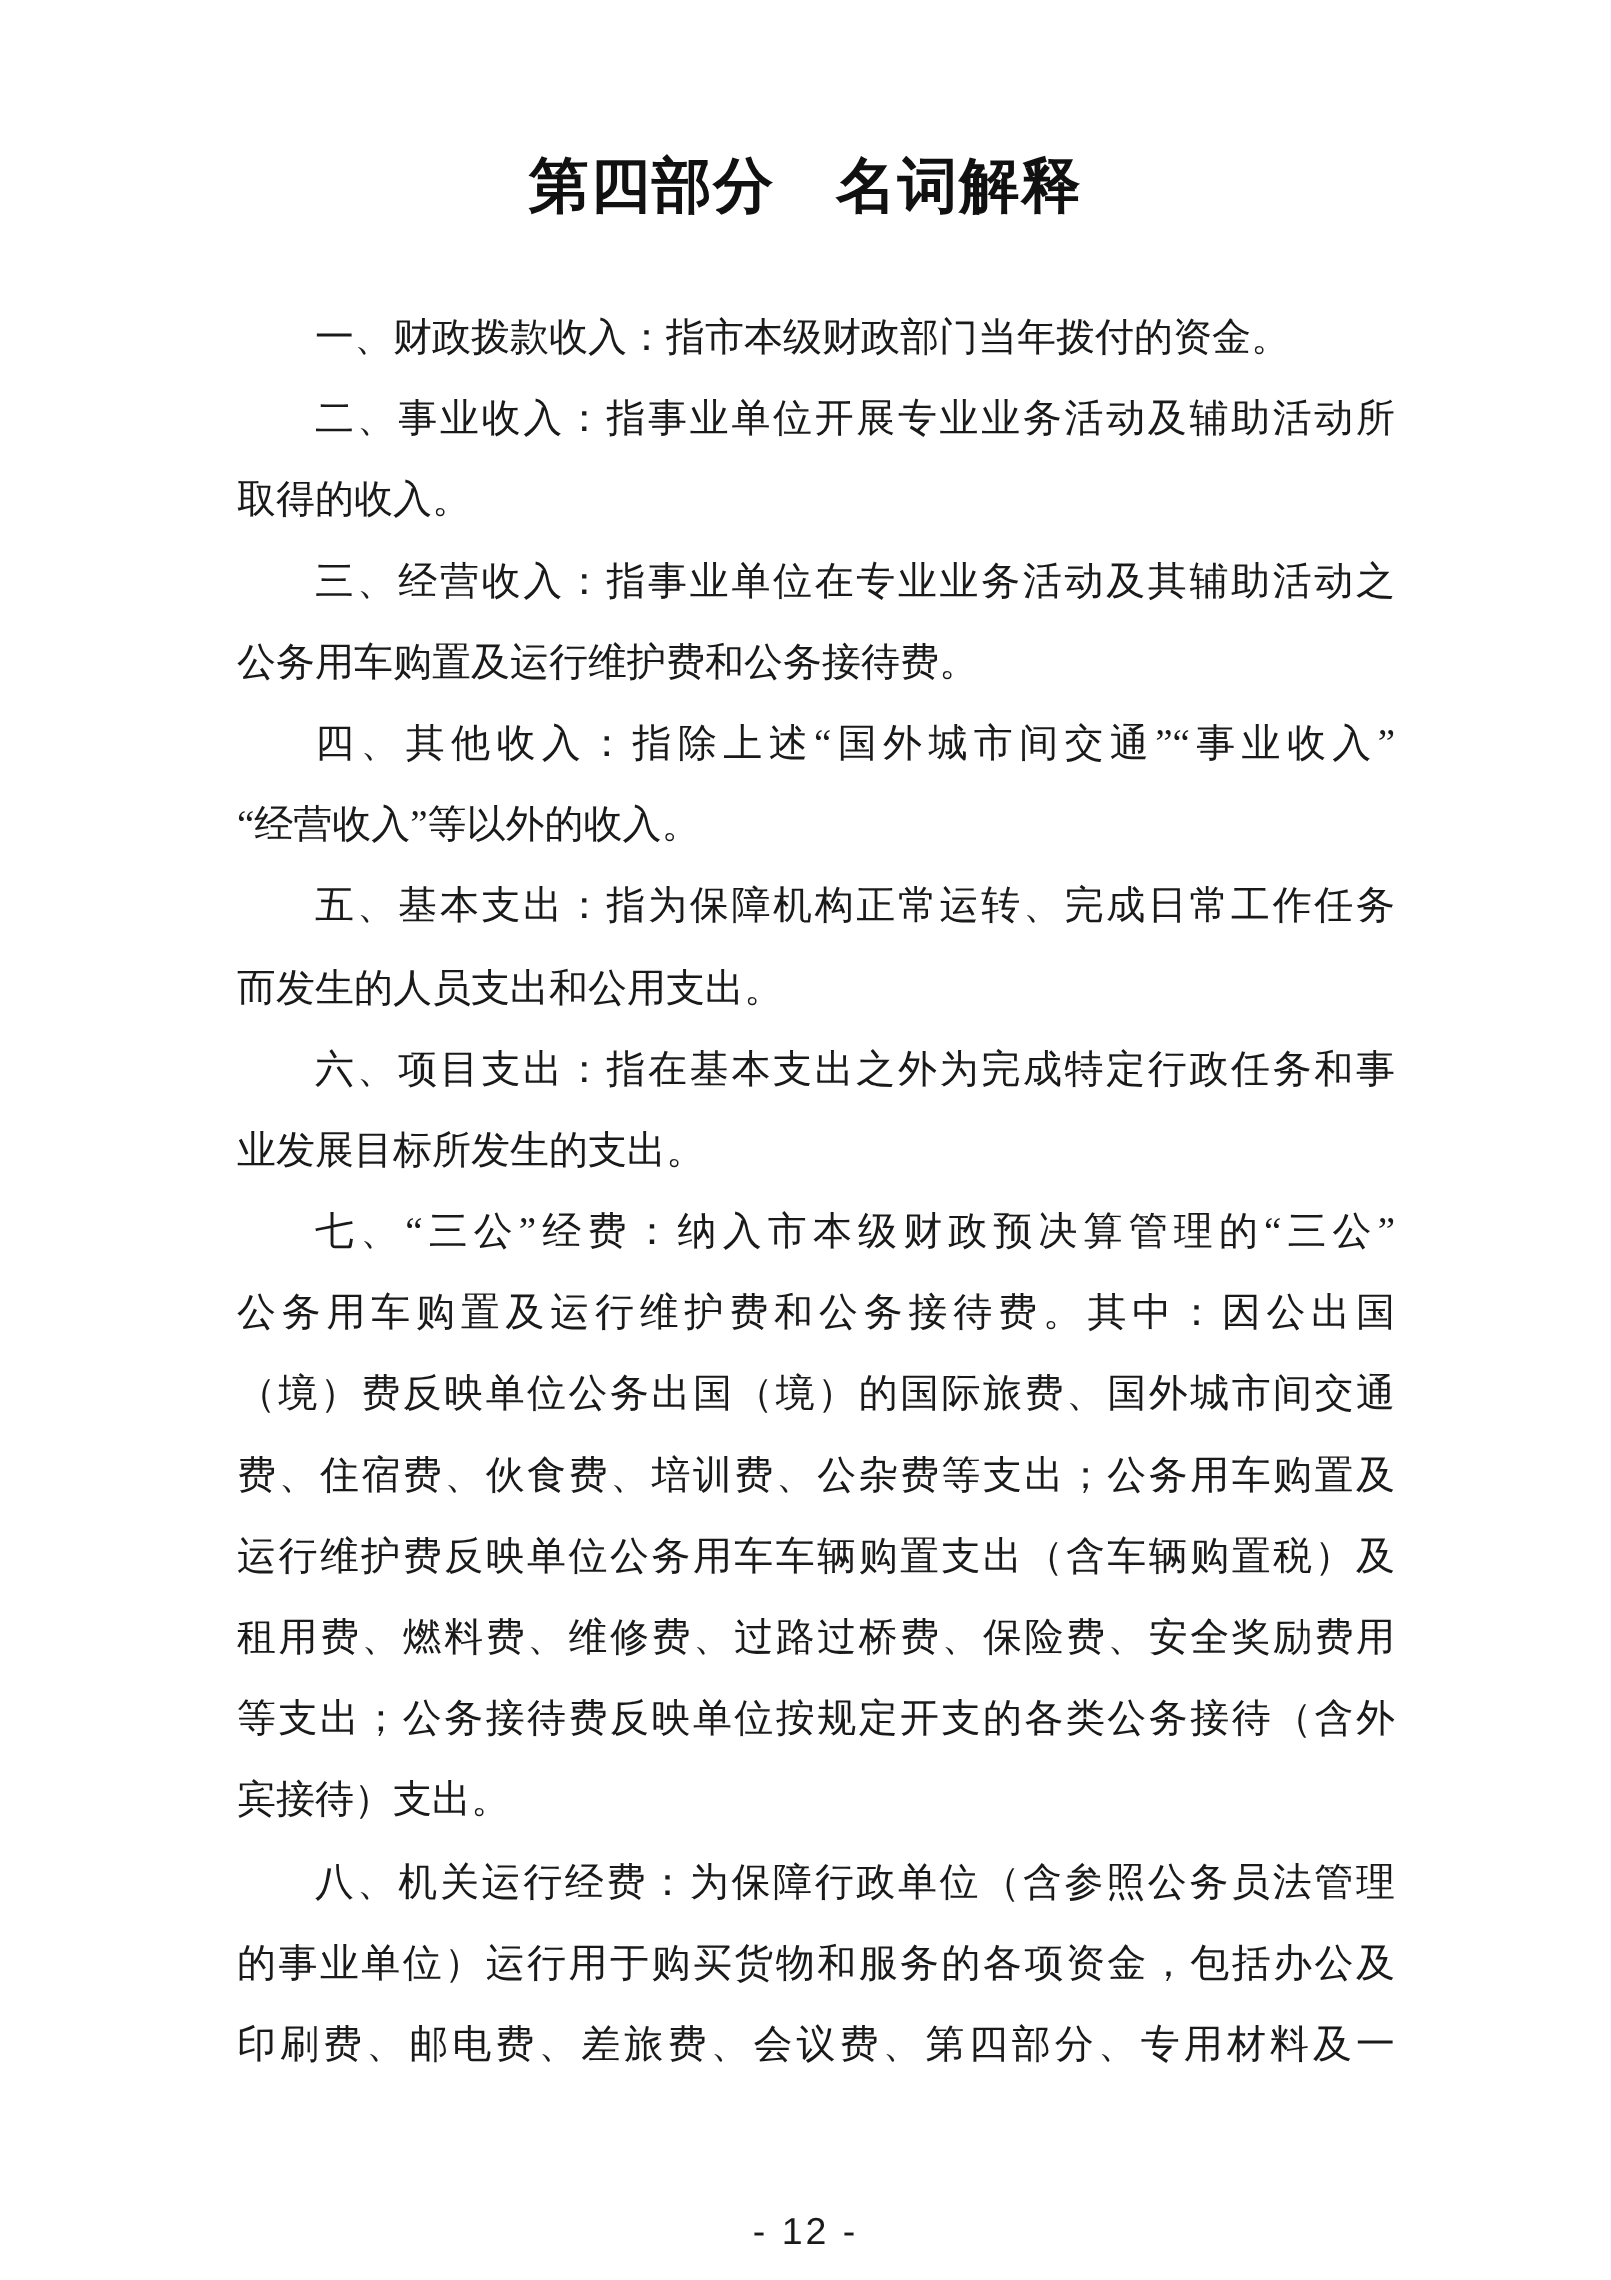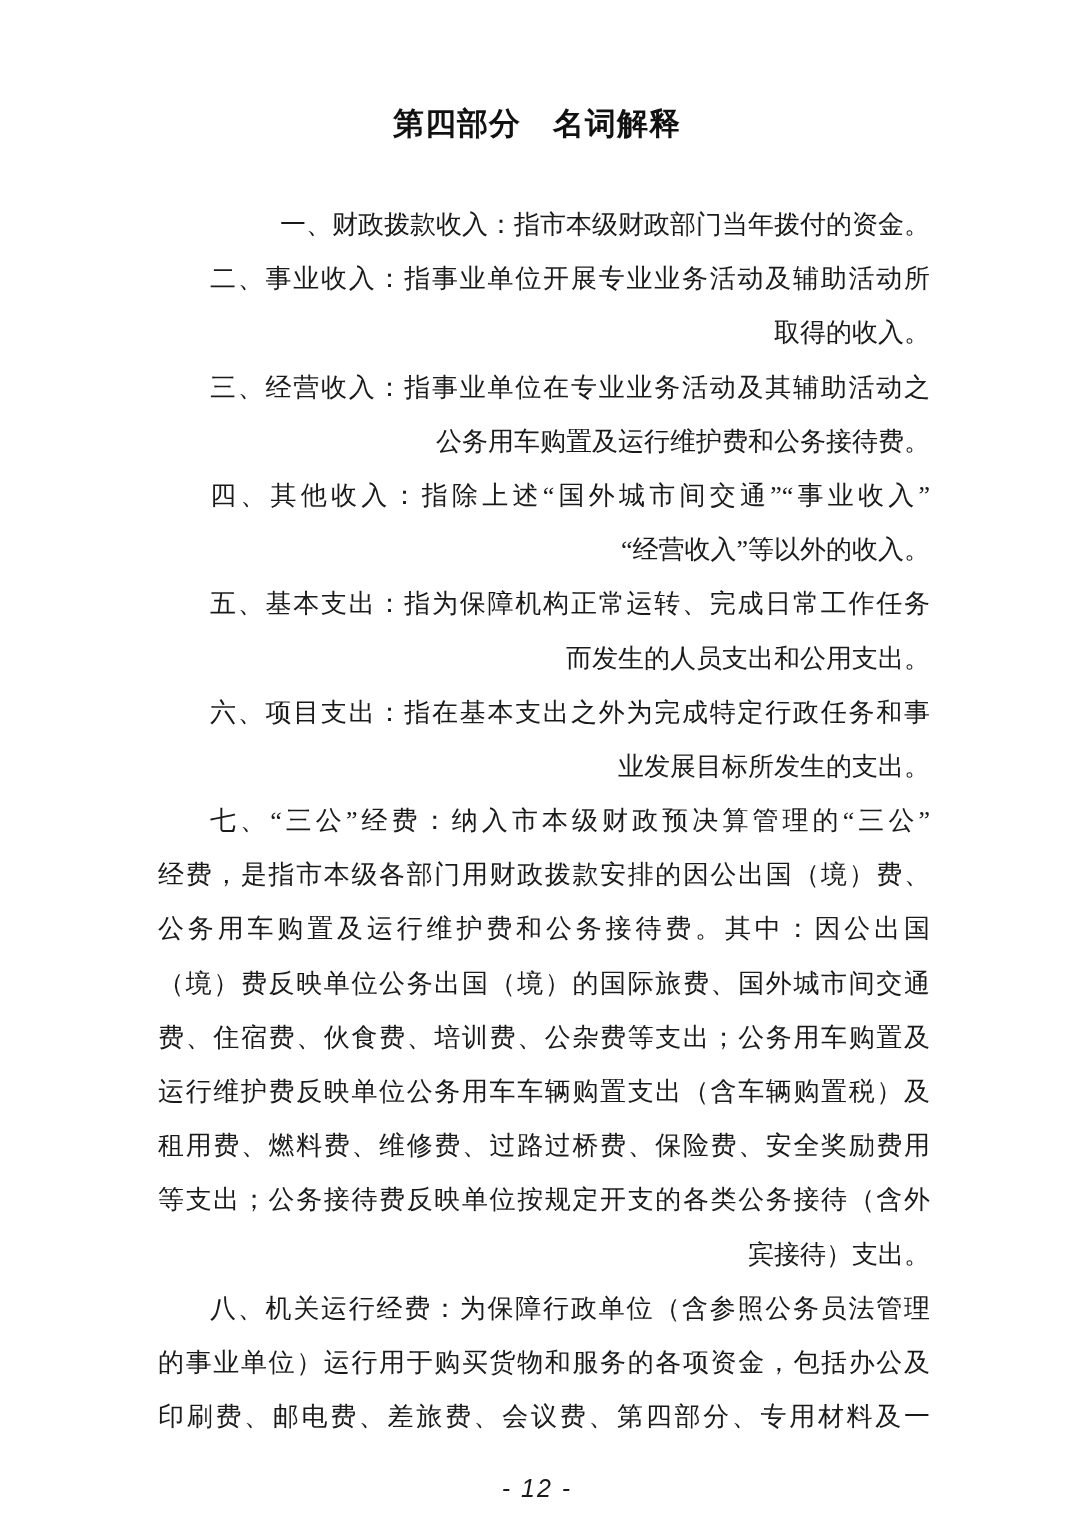--- a/index.html
+++ b/index.html
@@ -17,42 +17,42 @@
     overflow: hidden;
   }
   .doc-title {
     position: absolute;
     top: 96px;
     left: 0;
     width: 1074px;
     text-align: center;
     font-family: "Liberation Sans", sans-serif;
     font-weight: 700;
-    font-size: 31px;
+    font-size: 40px;
     line-height: 56px;
     color: #111111;
     letter-spacing: 1px;
   }
   .doc-body {
     position: absolute;
     top: 198px;
     left: 158px;
     width: 772px;
     font-family: "Liberation Serif", serif;
     font-size: 26px;
     color: #1a1a1a;
   }
   .paragraph {
     margin: 0;
     padding: 0;
   }
   .line {
     height: 54.2px;
     line-height: 54.2px;
-    text-align: right;
+    text-align: left;
     white-space: normal;
     overflow: visible;
   }
   .line.justify {
     text-align: justify;
     text-align-last: justify;
     text-justify: inter-ideograph;
   }
   .line.indent {
     text-indent: 2em;
@@ -61,21 +61,20 @@
     position: absolute;
     top: 1472px;
     left: 0;
     width: 1074px;
     text-align: center;
     font-family: "Liberation Sans", sans-serif;
     font-size: 25px;
     line-height: 32px;
     color: #1a1a1a;
     letter-spacing: 2px;
-    font-style: italic;
   }
 </style>
 </head>
 <body>
 
 <div class="page">
 
   <div class="doc-title">第四部分　名词解释</div>
 
   <div class="doc-body">
@@ -97,21 +96,20 @@
       <div class="paragraph">
         <div class="line indent justify">五、基本支出：指为保障机构正常运转、完成日常工作任务</div>
         <div class="line">而发生的人员支出和公用支出。</div>
       </div>
       <div class="paragraph">
         <div class="line indent justify">六、项目支出：指在基本支出之外为完成特定行政任务和事</div>
         <div class="line">业发展目标所发生的支出。</div>
       </div>
       <div class="paragraph">
         <div class="line indent justify">七、“三公”经费：纳入市本级财政预决算管理的“三公”</div>
-        <div class="line justify">经费，是指市本级各部门用财政拨款安排的因公出国（境）费、</div>
         <div class="line justify">公务用车购置及运行维护费和公务接待费。其中：因公出国</div>
         <div class="line justify">（境）费反映单位公务出国（境）的国际旅费、国外城市间交通</div>
         <div class="line justify">费、住宿费、伙食费、培训费、公杂费等支出；公务用车购置及</div>
         <div class="line justify">运行维护费反映单位公务用车车辆购置支出（含车辆购置税）及</div>
         <div class="line justify">租用费、燃料费、维修费、过路过桥费、保险费、安全奖励费用</div>
         <div class="line justify">等支出；公务接待费反映单位按规定开支的各类公务接待（含外</div>
         <div class="line">宾接待）支出。</div>
       </div>
       <div class="paragraph">
         <div class="line indent justify">八、机关运行经费：为保障行政单位（含参照公务员法管理</div>

